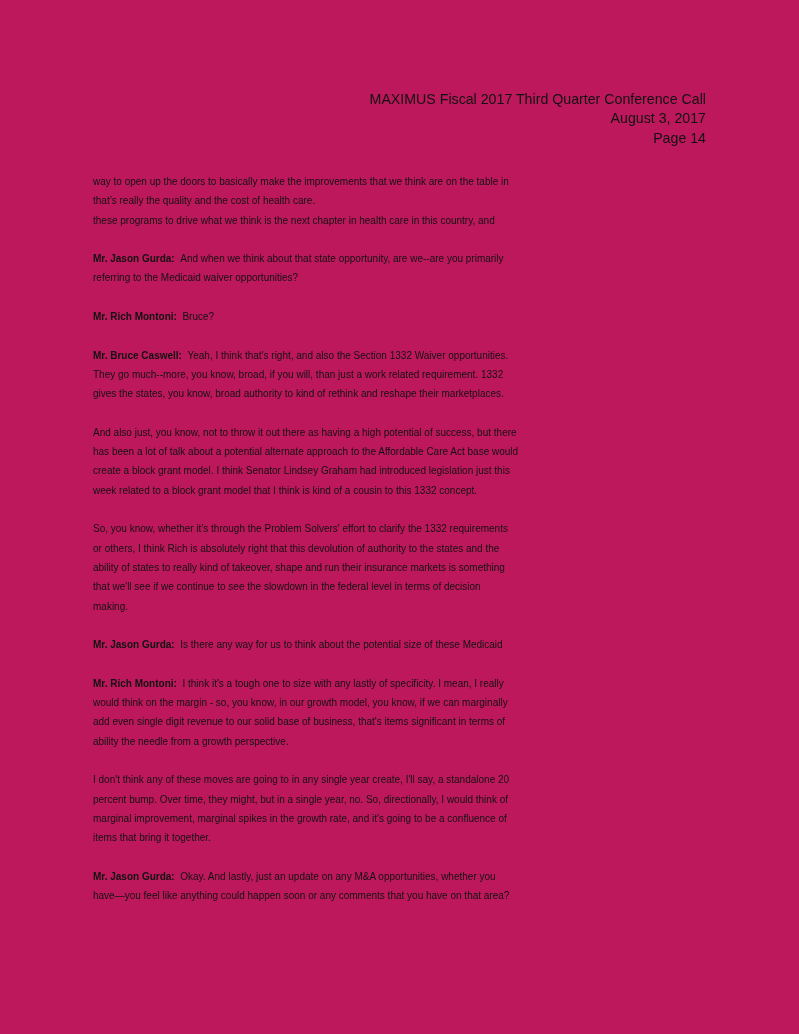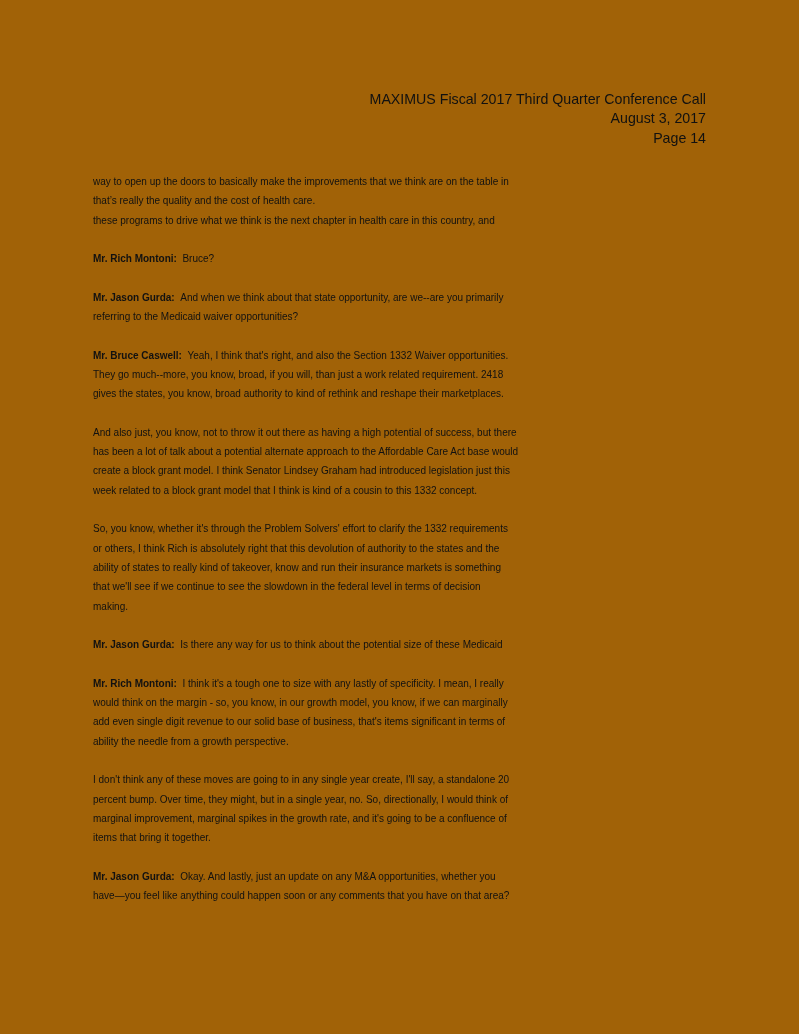--- a/index.html
+++ b/index.html
@@ -1,19 +1,19 @@
 <!DOCTYPE html>
 <html><head>
   <meta charset="utf-8">
   <style>
     html, body { margin: 0; padding: 0; background: #ffffff; }
     body { width: 799px; height: 1034px; position: relative; overflow: hidden; }
     .page {
       position: absolute; left: 0; top: 0; width: 799px; height: 1034px;
-      background: #a16207; color: #111111;
+      background: #be185d; color: #111111;
       font-family: "Liberation Sans", sans-serif;
     }
     .header {
       position: absolute; top: 90px; right: 93px;
       text-align: right; font-size: 14.2px; line-height: 19.3px;
     }
     .body-text {
       position: absolute; left: 93px; top: 172px; width: 620px;
       font-size: 10px; line-height: 19.3px;
     }
@@ -31,41 +31,41 @@
     <div>Page 14</div>
   </div>
 
   <div class="body-text" id="transcript">
       <div class="para">
         <span class="line">way to open up the doors to basically make the improvements that we think are on the table in</span>
         <span class="line">that’s really the quality and the cost of health care.</span>
         <span class="line">these programs to drive what we think is the next chapter in health care in this country, and</span>
       </div>
       <div class="para">
-        <span class="line"><span class="speaker">Mr. Rich Montoni:</span>&nbsp;&nbsp;<span>Bruce?</span></span>
-      </div>
-      <div class="para">
         <span class="line"><span class="speaker">Mr. Jason Gurda:</span>&nbsp;&nbsp;<span>And when we think about that state opportunity, are we--are you primarily</span></span>
         <span class="line">referring to the Medicaid waiver opportunities?</span>
       </div>
       <div class="para">
+        <span class="line"><span class="speaker">Mr. Rich Montoni:</span>&nbsp;&nbsp;<span>Bruce?</span></span>
+      </div>
+      <div class="para">
         <span class="line"><span class="speaker">Mr. Bruce Caswell:</span>&nbsp;&nbsp;<span>Yeah, I think that's right, and also the Section 1332 Waiver opportunities.</span></span>
-        <span class="line">They go much--more, you know, broad, if you will, than just a work related requirement. 2418</span>
+        <span class="line">They go much--more, you know, broad, if you will, than just a work related requirement. 1332</span>
         <span class="line">gives the states, you know, broad authority to kind of rethink and reshape their marketplaces.</span>
       </div>
       <div class="para">
         <span class="line">And also just, you know, not to throw it out there as having a high potential of success, but there</span>
         <span class="line">has been a lot of talk about a potential alternate approach to the Affordable Care Act base would</span>
         <span class="line">create a block grant model. I think Senator Lindsey Graham had introduced legislation just this</span>
         <span class="line">week related to a block grant model that I think is kind of a cousin to this 1332 concept.</span>
       </div>
       <div class="para">
         <span class="line">So, you know, whether it's through the Problem Solvers' effort to clarify the 1332 requirements</span>
         <span class="line">or others, I think Rich is absolutely right that this devolution of authority to the states and the</span>
-        <span class="line">ability of states to really kind of takeover, know and run their insurance markets is something</span>
+        <span class="line">ability of states to really kind of takeover, shape and run their insurance markets is something</span>
         <span class="line">that we'll see if we continue to see the slowdown in the federal level in terms of decision</span>
         <span class="line">making.</span>
       </div>
       <div class="para">
         <span class="line"><span class="speaker">Mr. Jason Gurda:</span>&nbsp;&nbsp;<span>Is there any way for us to think about the potential size of these Medicaid</span></span>
       </div>
       <div class="para">
         <span class="line"><span class="speaker">Mr. Rich Montoni:</span>&nbsp;&nbsp;<span>I think it's a tough one to size with any lastly of specificity. I mean, I really</span></span>
         <span class="line">would think on the margin - so, you know, in our growth model, you know, if we can marginally</span>
         <span class="line">add even single digit revenue to our solid base of business, that's items significant in terms of</span>

